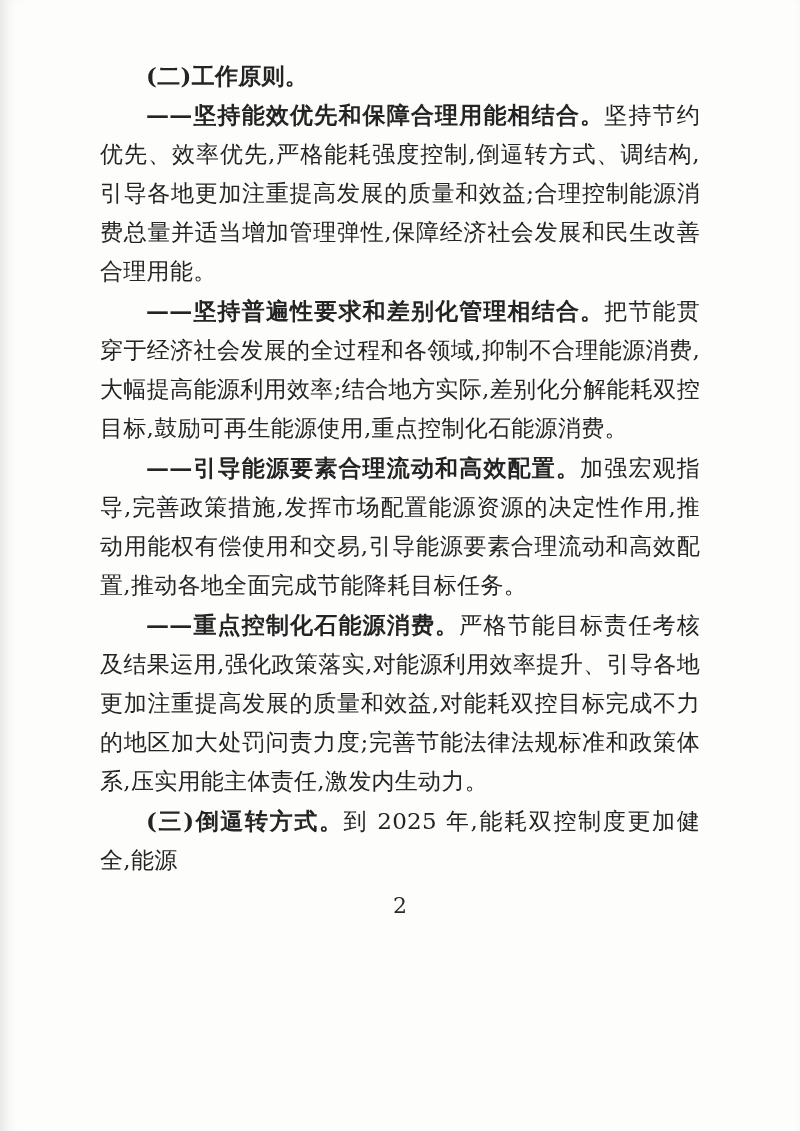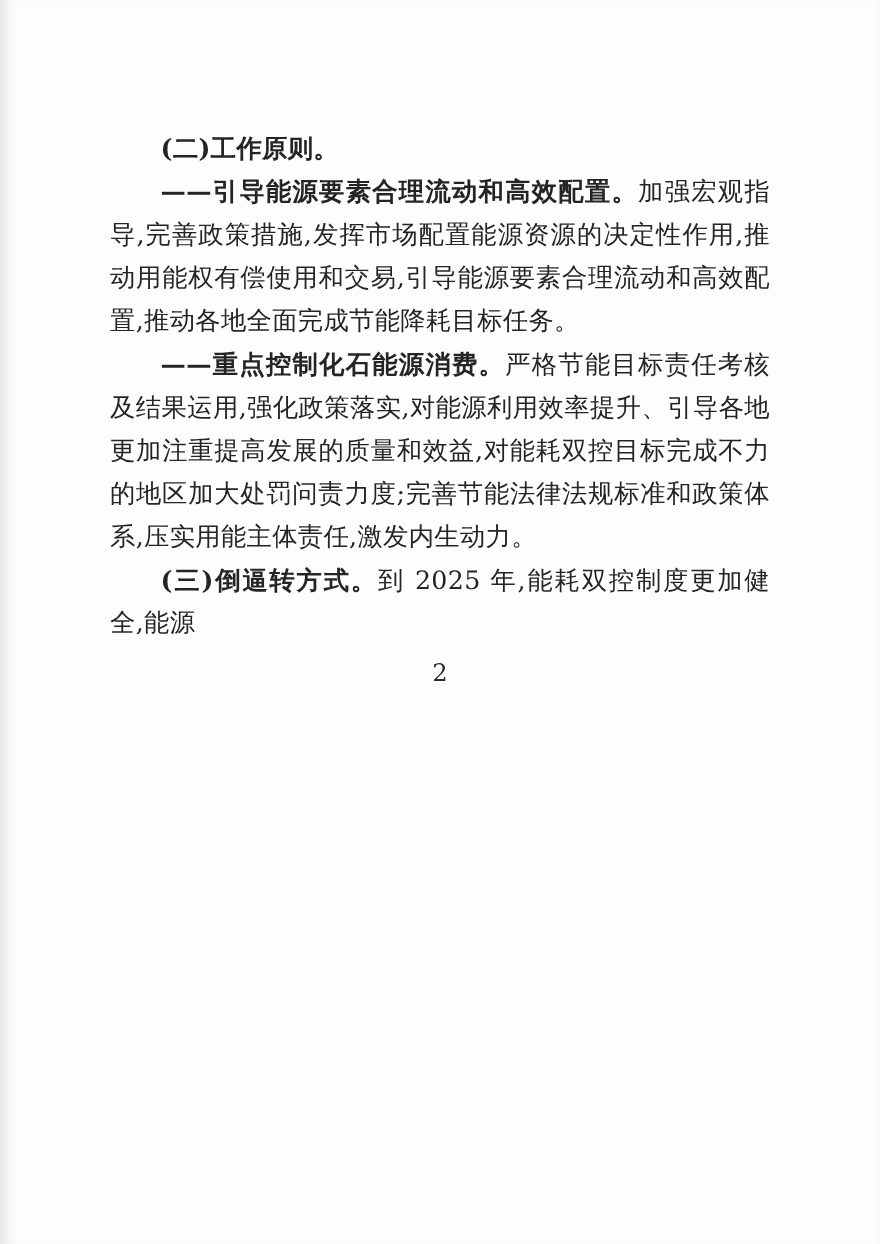--- a/index.html
+++ b/index.html
@@ -7,21 +7,21 @@
     padding: 0;
     background: #f4f4f2;
   }
   .page {
     position: relative;
     width: 800px;
     height: 1131px;
     margin: 0 auto;
     background: #fdfdfc;
     box-sizing: border-box;
-    padding: 116px 100px 0 100px;
+    padding: 56px 100px 0 100px;
     font-family: "DejaVu Serif", "Liberation Serif", serif;
     color: #242424;
     overflow: hidden;
     box-shadow: inset 14px 0 16px -12px rgba(0,0,0,0.14),
                 inset -6px 0 10px -8px rgba(0,0,0,0.05);
   }
   .content p {
     margin: 0;
     font-size: 23px;
     line-height: 39px;
@@ -45,21 +45,27 @@
   }
 </style>
 </head>
 <body>
 
 <div class="page">
   <div class="content">
 
     <p class="heading">(二)工作原则。</p>
 
+    <p>
+      <span class="lead">——坚持能效优先和保障合理用能相结合。</span><span>坚持节约优先、效率优先,严格能耗强度控制,倒逼转方式、调结构,引导各地更加注重提高发展的质量和效益;合理控制能源消费总量并适当增加管理弹性,保障经济社会发展和民生改善合理用能。</span>
+    </p>
 
+    <p>
+      <span class="lead">——坚持普遍性要求和差别化管理相结合。</span><span>把节能贯穿于经济社会发展的全过程和各领域,抑制不合理能源消费,大幅提高能源利用效率;结合地方实际,差别化分解能耗双控目标,鼓励可再生能源使用,重点控制化石能源消费。</span>
+    </p>
 
     <p>
       <span class="lead">——引导能源要素合理流动和高效配置。</span><span>加强宏观指导,完善政策措施,发挥市场配置能源资源的决定性作用,推动用能权有偿使用和交易,引导能源要素合理流动和高效配置,推动各地全面完成节能降耗目标任务。</span>
     </p>
 
     <p>
       <span class="lead">——重点控制化石能源消费。</span><span>严格节能目标责任考核及结果运用,强化政策落实,对能源利用效率提升、引导各地更加注重提高发展的质量和效益,对能耗双控目标完成不力的地区加大处罚问责力度;完善节能法律法规标准和政策体系,压实用能主体责任,激发内生动力。</span>
     </p>
 
 

